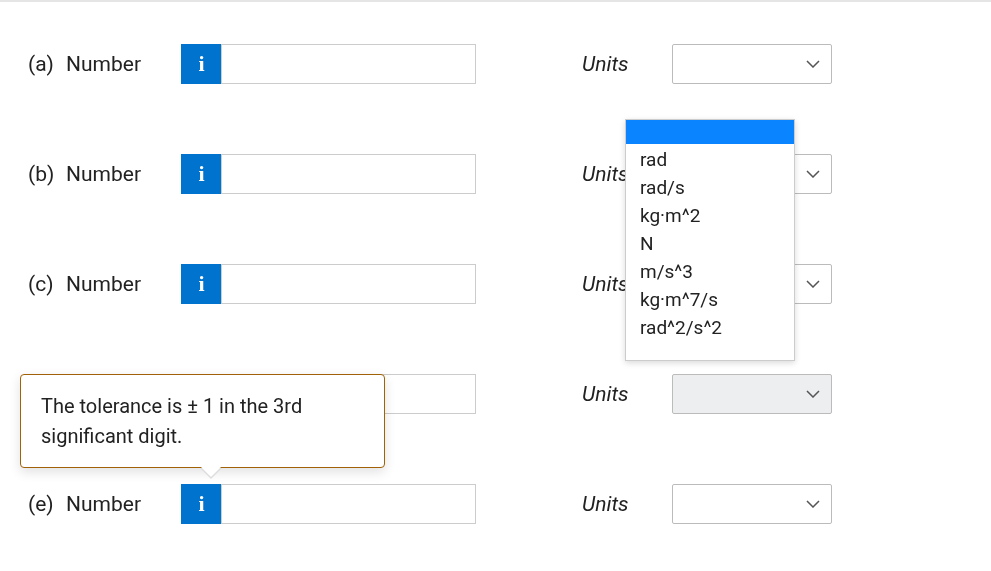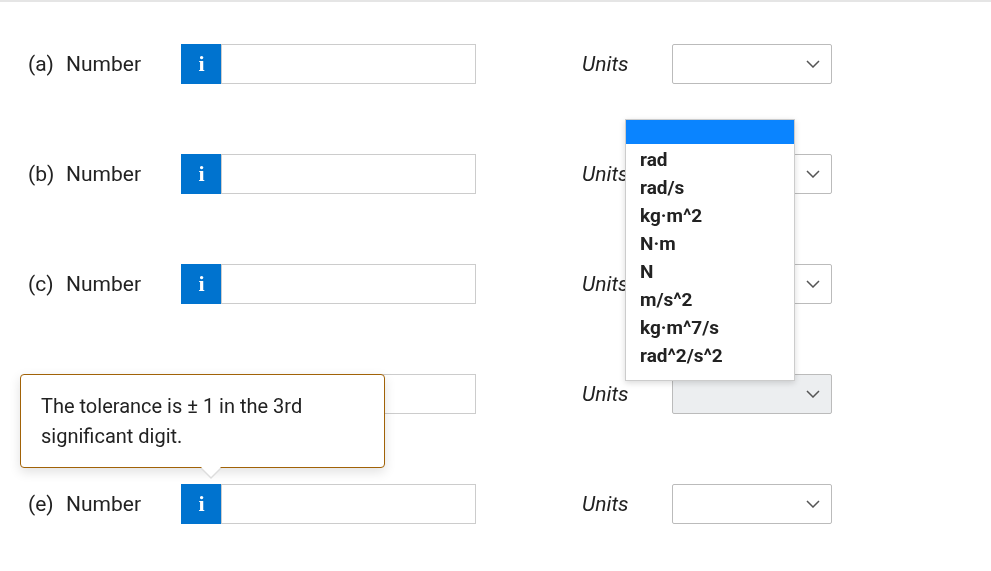--- a/index.html
+++ b/index.html
@@ -110,22 +110,21 @@
       background: #fff;
       border: 1px solid #ccc;
       box-shadow: 0 2px 6px rgba(0,0,0,0.15);
       z-index: 10;
     }
     .dropdown-blank {
       height: 24px;
       background: #0a84ff;
     }
     .dropdown-list {
-      padding: 2px 14px 10px 14px;
-      font-weight: bold;
+      padding: 2px 14px 18px 14px;
     }
     .dropdown-item {
       font-size: 19px;
       line-height: 28px;
       cursor: pointer;
     }
     .tooltip {
       position: absolute;
       left: 20px;
       top: 374px;
@@ -259,23 +258,22 @@
     </div>
   </div>
 </div>
 
 <div class="dropdown-panel">
   <div class="dropdown-blank"></div>
   <div class="dropdown-list">
     <div class="dropdown-item">rad</div>
     <div class="dropdown-item">rad/s</div>
     <div class="dropdown-item">kg·m^2</div>
-    <div class="dropdown-item">N·m</div>
     <div class="dropdown-item">N</div>
-    <div class="dropdown-item">m/s^2</div>
+    <div class="dropdown-item">m/s^3</div>
     <div class="dropdown-item">kg·m^7/s</div>
     <div class="dropdown-item">rad^2/s^2</div>
   </div>
 </div>
 
 <div class="tooltip">
   <span>The tolerance is ± 1 in the 3rd significant digit.</span>
 </div>
 
 </body></html>

